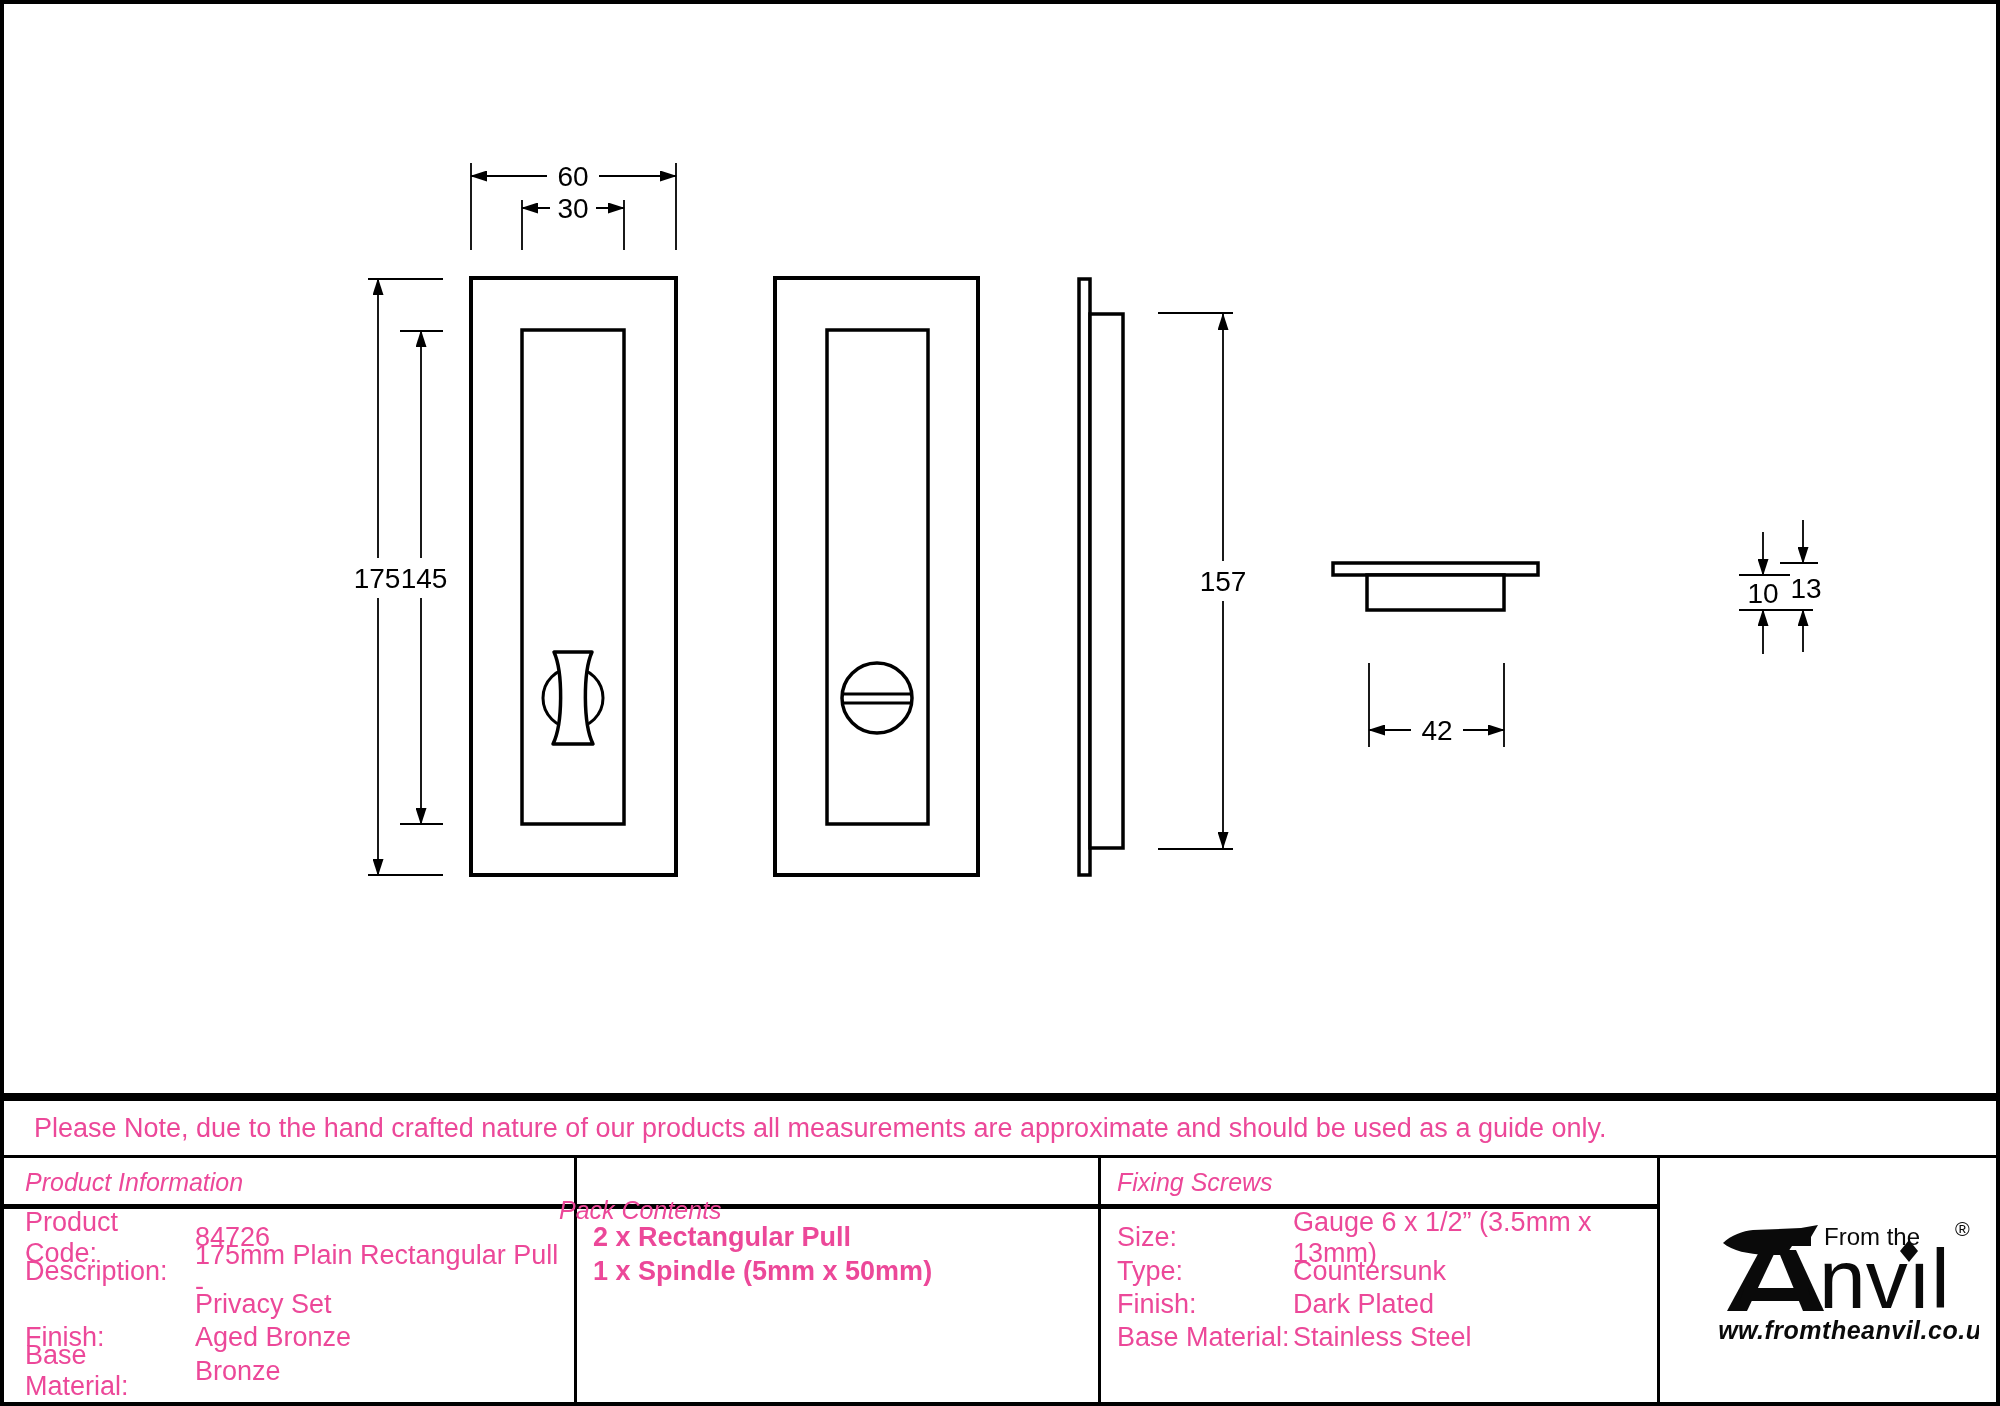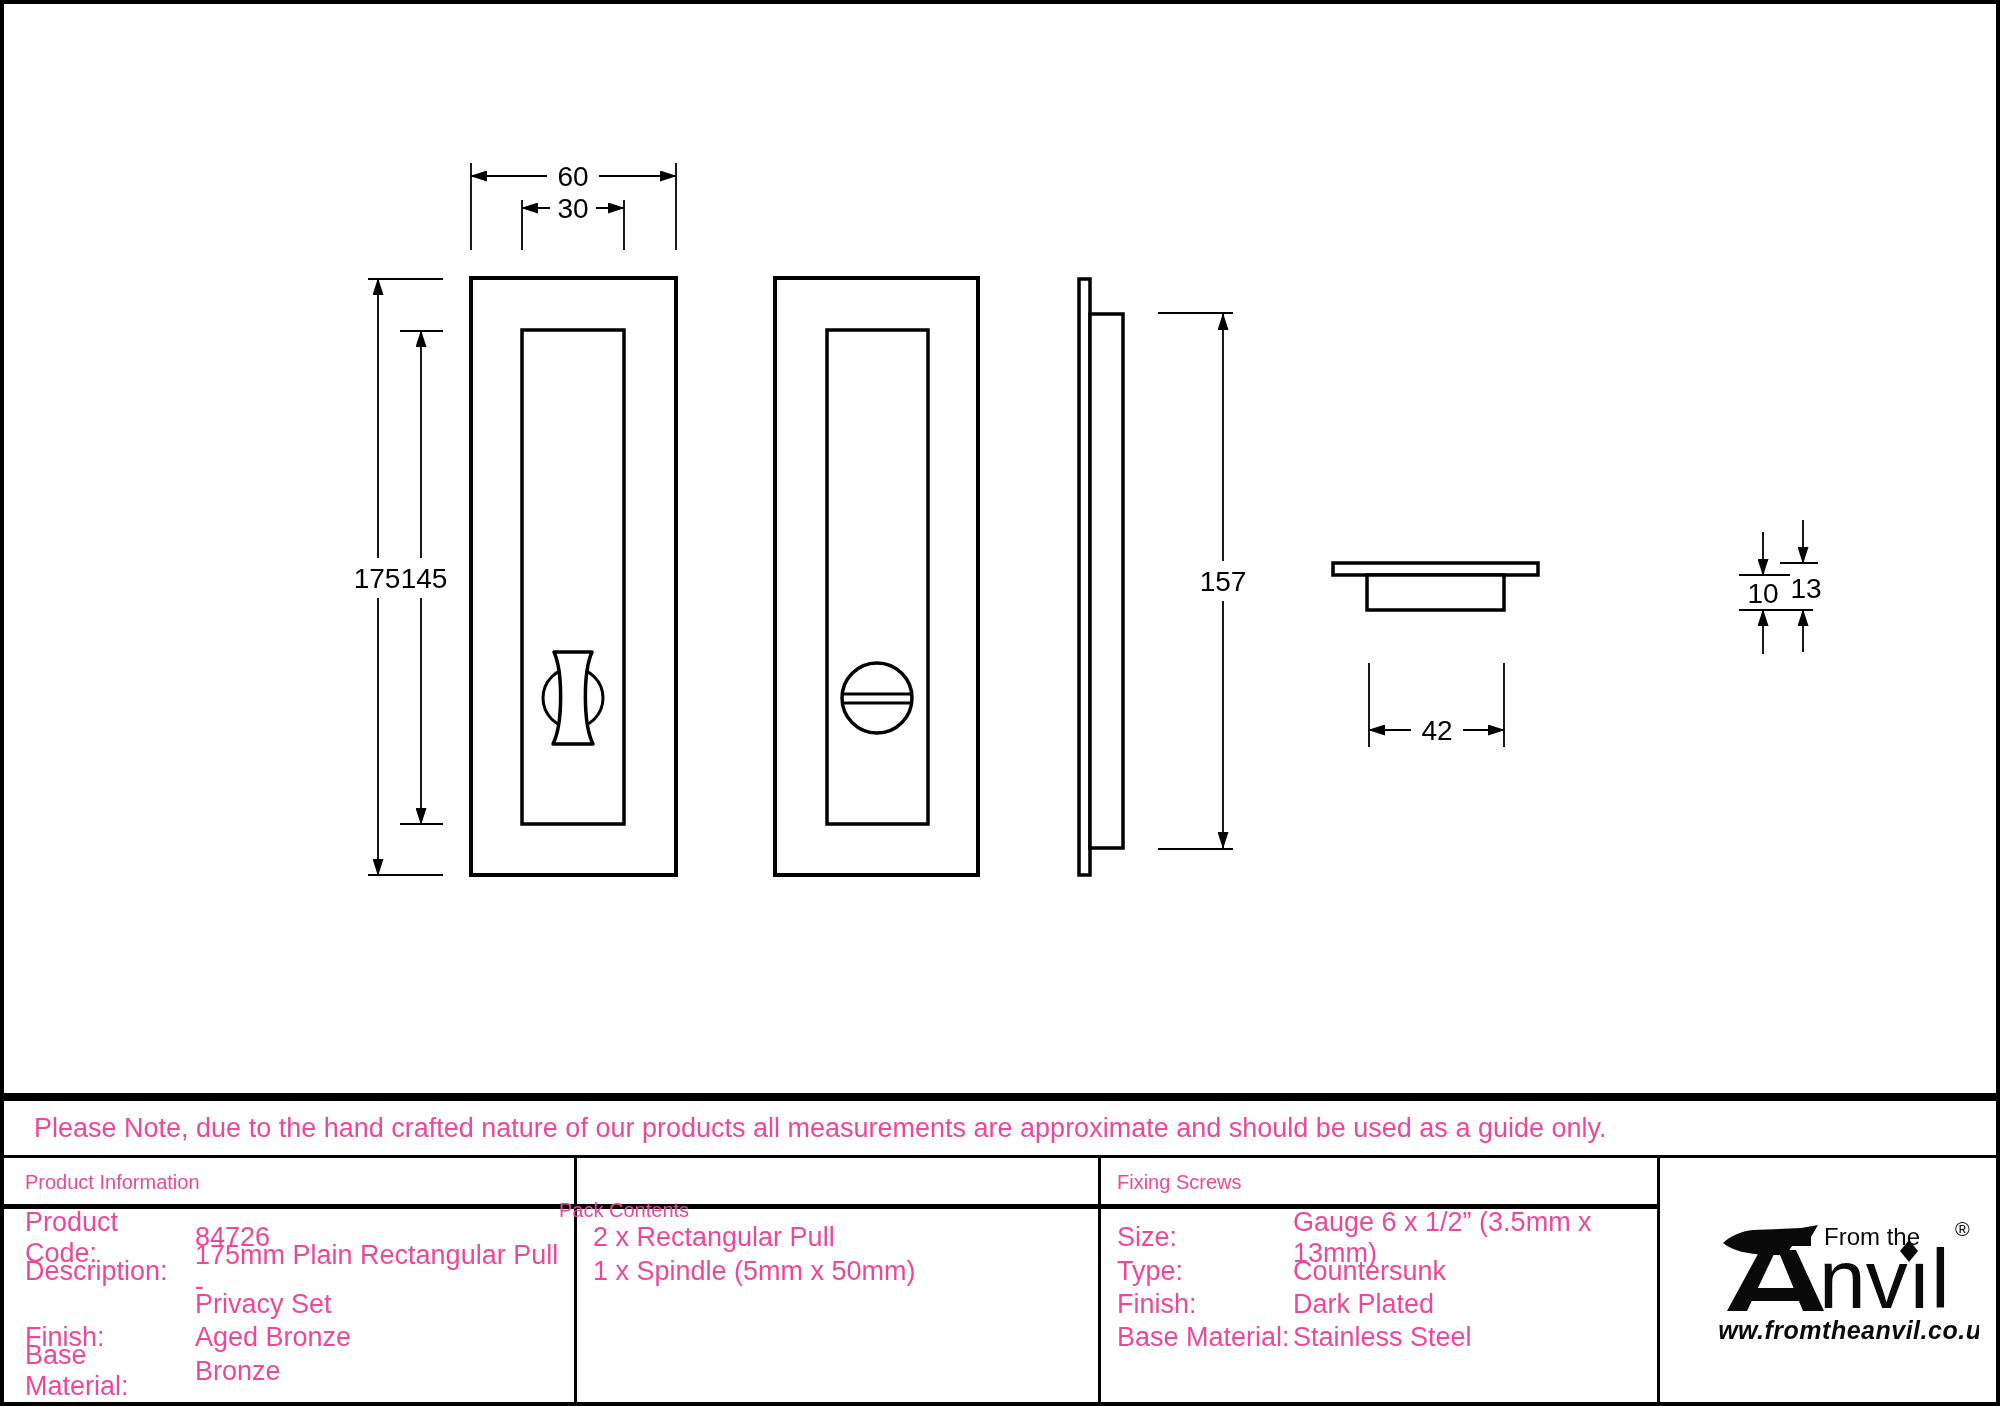--- a/index.html
+++ b/index.html
@@ -7,27 +7,27 @@
         font-family:"Liberation Sans",sans-serif;color:#ec4899;overflow:hidden;}
   #frame{position:absolute;left:0;top:0;width:1992px;height:1398px;border:4px solid #000;pointer-events:none;}
   svg text{font-family:"Liberation Sans",sans-serif;}
 
   
   .hline,.vline{position:absolute;background:#000;}
   
   #note-row{position:absolute;left:8px;top:1101px;width:1962px;height:54px;
             display:flex;align-items:center;padding-left:26px;font-size:27px;}
   
-  .hdr{position:absolute;top:1160px;height:44px;display:flex;align-items:center;font-size:20px;}
+  .hdr{position:absolute;top:1160px;height:44px;display:flex;align-items:center;font-size:25px;font-style:italic;}
   
   .cellbody{position:absolute;top:1221px;font-size:27px;}
   .row{display:flex;height:33.4px;align-items:center;}
   .lbl{flex:0 0 170px;}
   .lbl3{flex:0 0 176px;}
-  .itemlist .row{height:33.4px;}
+  .itemlist .row{height:33.4px;font-weight:bold;}
   
   #logo-cell{position:absolute;left:1660px;top:1160px;width:377px;height:242px;
              display:flex;align-items:center;justify-content:center;}
 </style>
 </head>
 <body>
 
 <div id="page">
 
   <svg id="drawing" width="2000" height="1100" viewBox="0 0 2000 1100" style="position:absolute;left:0;top:0;">

